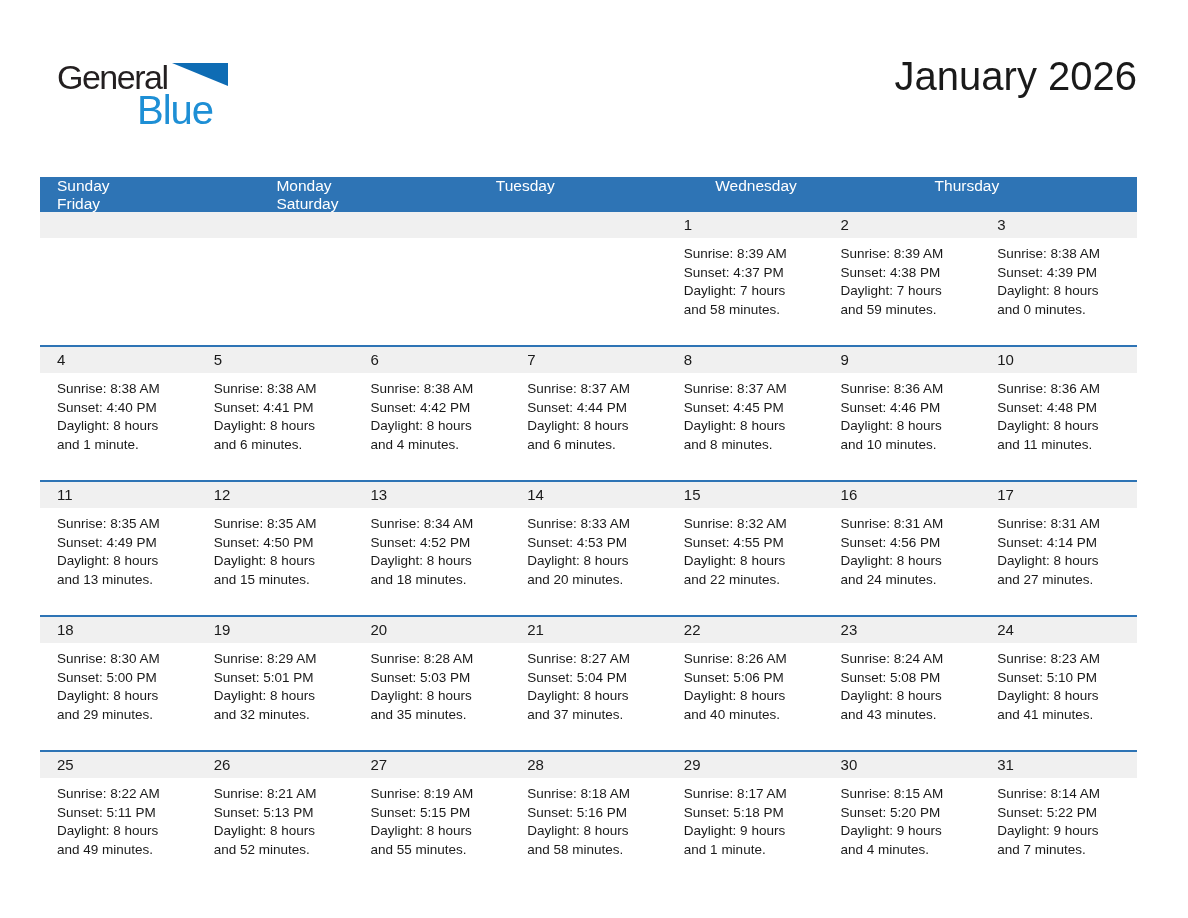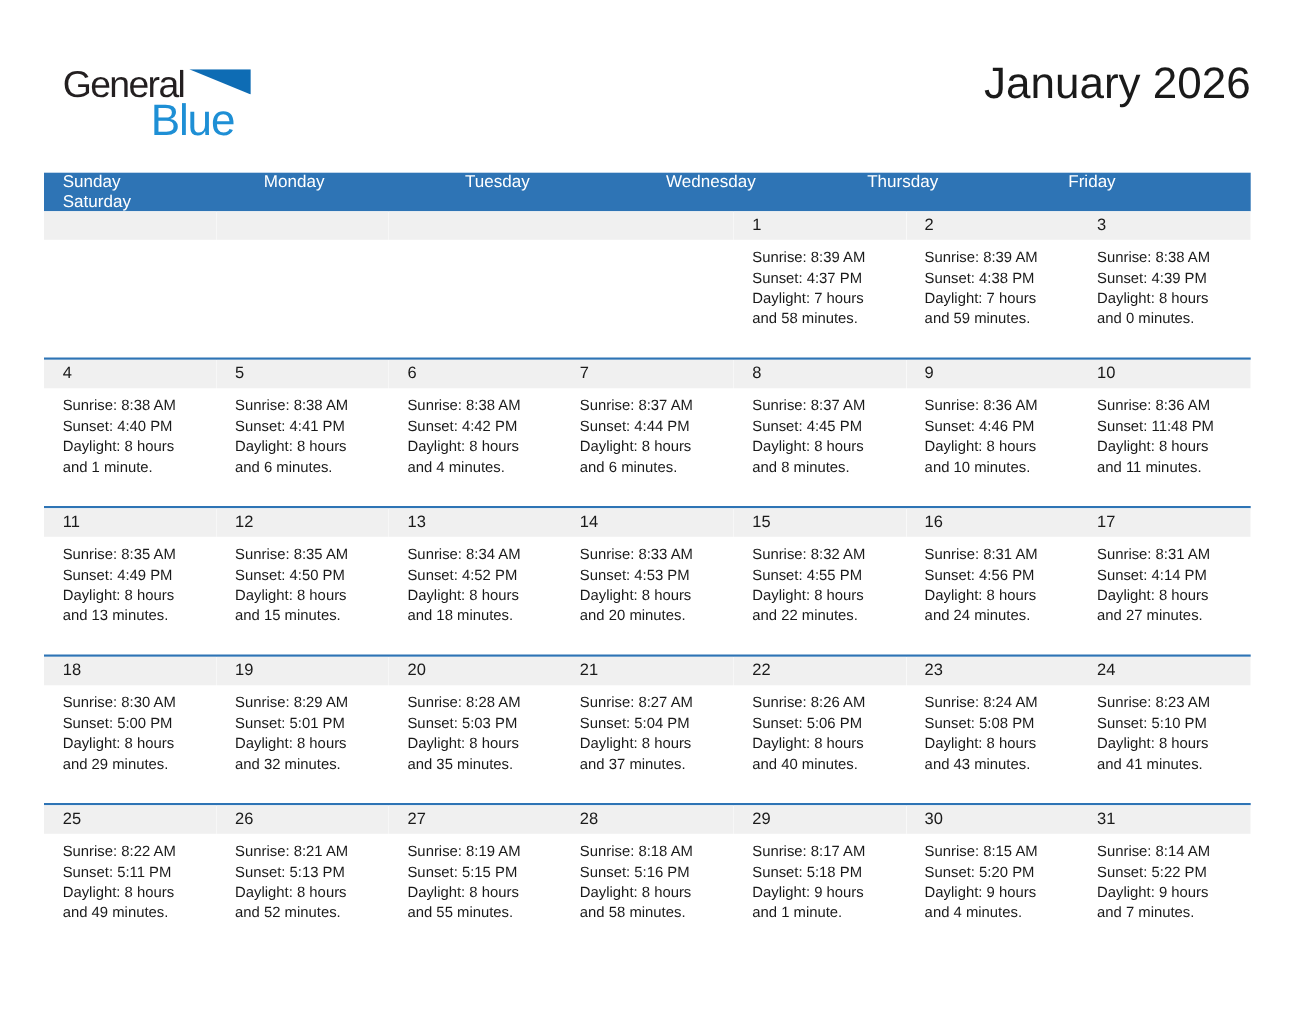--- a/index.html
+++ b/index.html
@@ -34,22 +34,22 @@
 
   .titles{position:absolute;right:51px;top:54px;text-align:right;}
   .cal-title{font-size:40px;font-weight:400;color:var(--ink);}
   .cal-subtitle{font-size:24px;font-weight:400;color:var(--ink);margin-top:12px;}
 
   
   .calendar{
     position:absolute;left:40px;top:157px;width:1097px;
   }
   .cal-head{
-    display:grid;grid-template-columns:repeat(6,1fr);
-    background:var(--accent);height:35px;align-items:center;
+    display:grid;grid-template-columns:repeat(5,1fr);
+    background:var(--accent);height:35px;align-items:center;margin-top:20px;
   }
   .head-cell{
     color:#fff;font-size:15.5px;padding-left:17px;font-weight:400;
   }
   .week-row{
     display:grid;grid-template-columns:repeat(7,1fr);
     border-top:2px solid var(--accent);
     height:135px;
   }
   .week-row:first-of-type{border-top:none;height:133px;}
@@ -185,21 +185,21 @@
               <div class="cell-line">Sunrise: 8:36 AM</div>
               <div class="cell-line">Sunset: 4:46 PM</div>
               <div class="cell-line">Daylight: 8 hours</div>
               <div class="cell-line">and 10 minutes.</div>
             </div>
           </div>
           <div class="day-cell">
             <div class="day-band"><span class="day-number">10</span></div>
             <div class="cell-body">
               <div class="cell-line">Sunrise: 8:36 AM</div>
-              <div class="cell-line">Sunset: 11:48 PM</div>
+              <div class="cell-line">Sunset: 4:48 PM</div>
               <div class="cell-line">Daylight: 8 hours</div>
               <div class="cell-line">and 11 minutes.</div>
             </div>
           </div>
         </div>
         <div class="week-row">
           <div class="day-cell">
             <div class="day-band"><span class="day-number">11</span></div>
             <div class="cell-body">
               <div class="cell-line">Sunrise: 8:35 AM</div>

